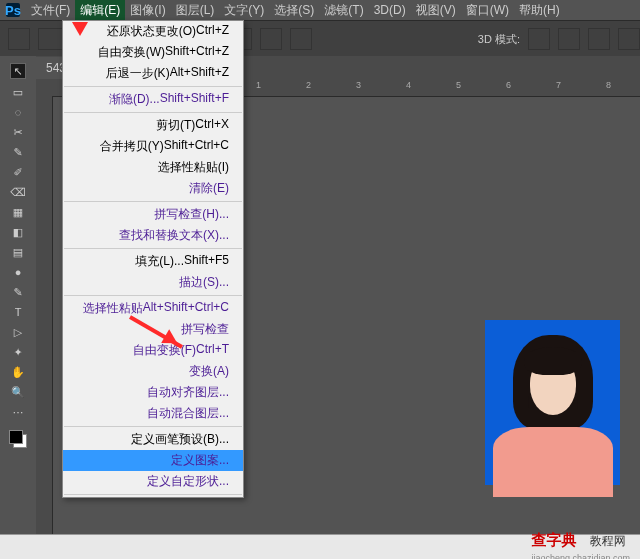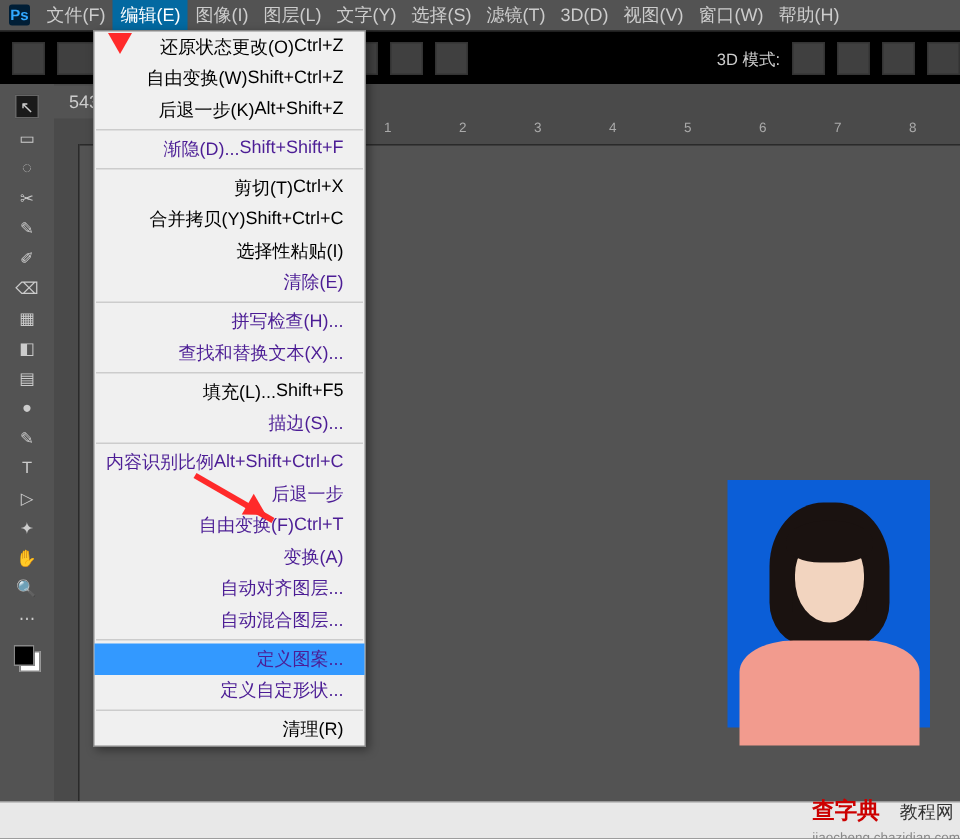--- a/index.html
+++ b/index.html
@@ -1,20 +1,20 @@
 <!DOCTYPE html>
 <html><head>
 <meta charset="utf-8">
 <style>
 html,body{margin:0;padding:0;width:640px;height:559px;background:#535353;font-family:"Microsoft YaHei",sans-serif;font-size:12px;color:#ccc;overflow:hidden;-webkit-font-smoothing:none}
 .menubar{height:20px;background:#535353;display:flex;align-items:center;padding-left:6px;border-bottom:1px solid #2a2a2a}
-.ps-logo{width:14px;height:14px;background:#001e36;color:#31a8ff;font-size:10px;font-weight:bold;display:flex;align-items:center;justify-content:center;margin-right:6px;border-radius:2px}
+.ps-logo{width:14px;height:14px;background:#001e36;color:#31a8ff;font-size:13px;font-weight:bold;display:flex;align-items:center;justify-content:center;margin-right:6px;border-radius:2px}
 .menubar span{padding:2px 5px;cursor:default}
-.menubar span.sel{background:#0369a1;color:#fff}
-.toolbar{height:36px;background:#000000;border-bottom:2px solid #0ea5e9;display:flex;align-items:center;padding-left:8px;gap:8px}
+.menubar span.sel{background:#14532d;color:#fff}
+.toolbar{height:36px;background:#404040;border-bottom:2px solid #0ea5e9;display:flex;align-items:center;padding-left:8px;gap:8px}
 .tbtn{width:20px;height:20px;background:#404040;border:1px solid #333}
 .tbtn.l{width:32px}
 .toolbar-txt{color:#ccc;font-size:11px}
 .tab-row{height:24px;background:#4a4a4a;display:flex;align-items:center;border-bottom:1px solid #2a2a2a}
 .tab{background:#535353;padding:4px 10px;border-right:1px solid #2a2a2a}
 .work{position:absolute;left:36px;right:0;top:80px;bottom:24px;background:#535353}
 .ruler-h{position:absolute;left:0;right:0;top:0;height:16px;background:#4a4a4a;color:#aaa;font-size:9px;display:flex;align-items:flex-start;overflow:hidden;border-bottom:1px solid #2a2a2a}
 .ruler-h span{width:50px;flex:0 0 50px}
 .ruler-v{position:absolute;left:0;top:16px;bottom:0;width:16px;background:#4a4a4a;border-right:1px solid #2a2a2a}
 .canvas{position:absolute;right:20px;top:240px;width:135px;height:165px;background:#0b5ed7}
@@ -32,21 +32,21 @@
 .sf{position:absolute;width:12px;height:12px;background:#000;border:1px solid #888;left:0;top:0}
 .sb{position:absolute;width:12px;height:12px;background:#fff;border:1px solid #888;right:0;bottom:0}
 .menu{position:absolute;left:62px;top:20px;width:180px;background:#f0f0f0;border:1px solid #888;box-shadow:2px 2px 6px rgba(0,0,0,.4);color:#000;font-size:12px;z-index:10}
 .mi{display:flex;justify-content:flex-end;padding:2px 14px 2px 8px;white-space:nowrap}
 .mi.hl{background:#3399ff;color:#4c1d95}
 .mi.dis{color:#4c1d95}
 .sep{height:1px;background:#ccc;margin:2px 1px}
 .ar1{position:absolute;left:72px;top:22px;width:0;height:0;border:8px solid transparent;border-top:14px solid #ff2a2a;z-index:20}
 .ar2{position:absolute;left:126px;top:330px;width:60px;height:4px;background:#ff2a2a;transform:rotate(30deg);z-index:20}
 .ar2:after{content:"";position:absolute;right:-2px;top:-7px;border:8px solid transparent;border-left:14px solid #ff2a2a}
-.status{position:absolute;left:0;right:0;bottom:0;height:24px;background:#e8e8e8;color:#333;display:flex;align-items:center;justify-content:flex-end;font-size:12px;border-top:1px solid #999}
+.status{position:absolute;left:0;right:0;bottom:0;height:24px;background:#e8e8e8;color:#333;display:flex;align-items:center;justify-content:flex-end;padding-right:10px;font-size:12px;border-top:1px solid #999}
 .status b{color:#cc0000;font-size:15px;margin-right:10px}
 </style>
 </head>
 <body>
 
 <div class="menubar">
   <div class="ps-logo">Ps</div>
   <span>文件(F)</span>
   <span class="sel">编辑(E)</span>
   <span>图像(I)</span>
@@ -176,50 +176,50 @@
   <div class="sep"></div>
   <div class="mi">
       <span>填充(L)...</span>
       <span>Shift+F5</span>
     </div>
   <div class="mi dis">
       <span>描边(S)...</span>
     </div>
   <div class="sep"></div>
   <div class="mi dis">
-      <span>内容识别比例</span>
+      <span>选择性粘贴</span>
       <span>Alt+Shift+Ctrl+C</span>
     </div>
   <div class="mi dis">
-      <span>后退一步</span>
+      <span>拼写检查</span>
     </div>
   <div class="mi dis">
       <span>自由变换(F)</span>
       <span>Ctrl+T</span>
     </div>
   <div class="mi dis">
       <span>变换(A)</span>
     </div>
   <div class="mi dis">
       <span>自动对齐图层...</span>
     </div>
   <div class="mi dis">
       <span>自动混合图层...</span>
     </div>
   <div class="sep"></div>
+  <div class="mi">
+      <span>定义画笔预设(B)...</span>
+    </div>
   <div class="mi hl">
       <span>定义图案...</span>
     </div>
   <div class="mi dis">
       <span>定义自定形状...</span>
     </div>
   <div class="sep"></div>
-  <div class="mi">
-      <span>清理(R)</span>
-    </div>
 
 </div>
 
 <div class="ar1"></div>
 <div class="ar2"></div>
 
 <div class="status">
   <div>
     <b>查字典</b>
     <span>教程网</span><br>

